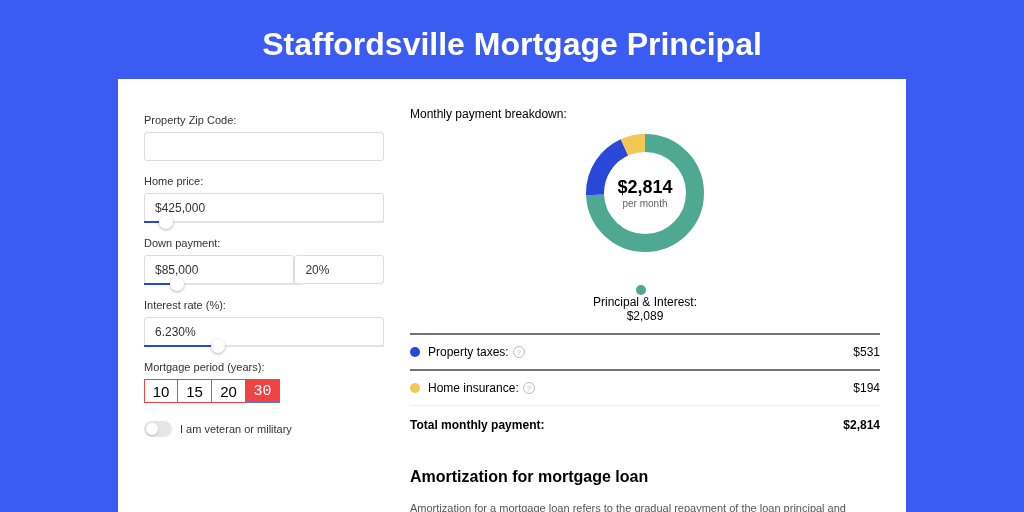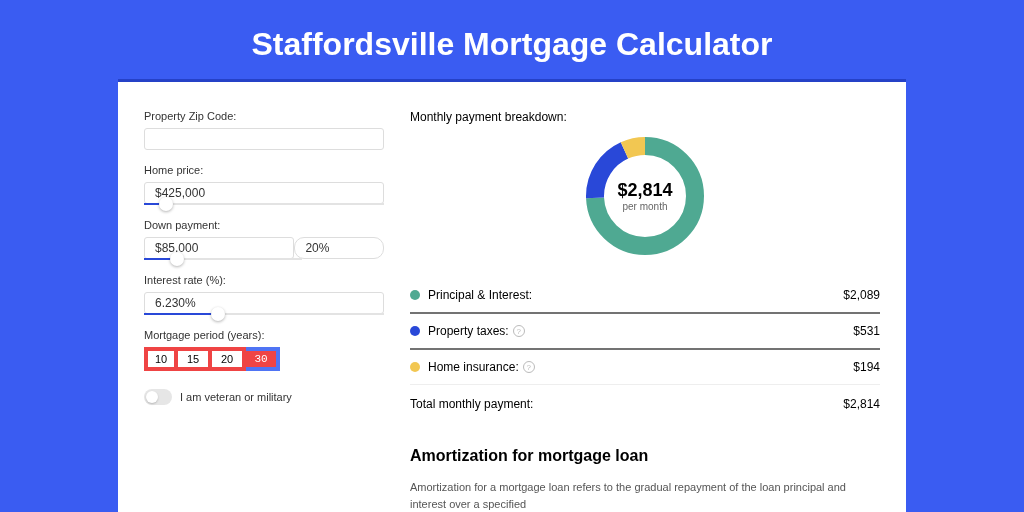--- a/index.html
+++ b/index.html
@@ -4,58 +4,58 @@
 <style>
   * { box-sizing: border-box; margin: 0; padding: 0; font-family: Arial, Helvetica, sans-serif; }
   body { background: #3a5cf2; width: 1024px; height: 512px; overflow: hidden; }
   .wrap { width: 100%; height: 100%; display: flex; flex-direction: column; align-items: center; }
   .title { color: #fff; font-size: 32px; font-weight: 700; margin-top: 26px; }
   .bluebox { width: 788px; background: #2541c7; margin-top: 16px; height: 24px; }
   .card { width: 788px; background: #fff; flex: 1; display: flex; padding: 28px 26px 0 26px; gap: 26px; }
   .left { width: 240px; }
   .right { flex: 1; }
   .label { font-size: 11px; color: #333; margin-bottom: 6px; }
-  .input { width: 100%; height: 22px; border: 1px solid #ddd; border-radius: 3px; padding: 0 10px; font-size: 12px; color: #333; background:#fff; }
+  .input { width: 100%; height: 29px; border: 1px solid #ddd; border-radius: 3px; padding: 0 10px; font-size: 12px; color: #333; background:#fff; }
   .row { display: flex; gap: 0; }
   .row .input:first-child { flex: 1.9; }
-  .row .input:last-child { flex: 1; border-radius: 10px; }
+  .row .input:last-child { flex: 1; }
   .slider-track { position: relative; height: 2px; background: #e3e3e3; margin-top: -1px; margin-bottom: 3px; }
   .slider-fill { position: absolute; height: 2px; background: #2948d8; left: 0; top: 0; }
   .slider-knob { position: absolute; width: 14px; height: 14px; border-radius: 50%; background: #fff; box-shadow: 0 1px 3px rgba(0,0,0,.3); top: -6px; transform: translateX(-50%); }
-  .group { margin-bottom: 14px; }
+  .group { margin-bottom: 14px; margin-top: 7px; }
   .periods { display: flex; gap: 0; }
-  .period-btn { width: 34px; height: 24px; border: 4px solid #ef4444; font-size: 11px; display:flex; align-items:center; justify-content:center; background:#fff; cursor:pointer; }
+  .period-btn { width: 34px; height: 24px; border: 1px solid #ef4444; font-size: 15px; display:flex; align-items:center; justify-content:center; background:#fff; cursor:pointer; }
   .period-btn + .period-btn { border-left: none; }
   .period-btn.active { background: #ef4444; color: #fff; border-color:#4f74f4;font-family:Liberation Mono, monospace; }
   .toggle-row { display:flex; align-items:center; gap:8px; margin-top:18px;}
   .toggle { width: 28px; height: 16px; background:#e6e6e6; border-radius: 10px; position:relative; }
   .toggle .kn { width:12px; height:12px; background:#fff; border-radius:50%; position:absolute; top:2px; left:2px; box-shadow:0 1px 2px rgba(0,0,0,.2); }
   .section-title { font-size: 12px; font-weight: 400; margin-bottom: 10px; }
   .donut-wrap { display:flex; justify-content:center; margin: 8px 0 20px; }
   .donut { position: relative; width: 124px; height: 124px; }
   .legend-row { display:flex; align-items:center; font-size:12px; padding:10px 0; border-top:2px solid #737373; }
-  .legend-row:first-of-type { border-top:none; }
+  .legend-row:first-of-type { border-top:none;flex-direction:column; }
   .legend-dot { width:10px; height:10px; border-radius:50%; margin-right:8px; }
   .legend-label { flex:1; display:flex; align-items:center; gap:4px;}
   .legend-val { font-size:12px; }
-  .total-row { display:flex; font-size:12px; font-weight:400; padding:12px 0; border-top:1px solid #eee; }
+  .total-row { display:flex; font-size:12px; font-weight:700; padding:12px 0; border-top:1px solid #eee; }
   .total-row span:first-child { flex:1; }
   .info { width:12px; height:12px; border:1px solid #bbb; border-radius:50%; color:#bbb; font-size:8px; display:flex; align-items:center; justify-content:center; }
   .amort-title { font-size:16px; font-weight:700; margin-top:14px; margin-bottom:14px; padding-top:10px; }
   .amort-text { font-size:11px; color:#555; line-height:1.5; }
   .donut svg { transform: rotate(-90deg); }
   .donut-center { position:absolute; inset:0; display:flex; flex-direction:column; align-items:center; justify-content:center; }
   .donut-center .amt { font-size:18px; font-weight:700; }
   .donut-center .per { font-size:10px; color:#666; }
 </style>
 </head>
 <body>
 
 <div class="wrap">
-  <div class="title">Staffordsville Mortgage Calculator</div>
+  <div class="title">Staffordsville Mortgage Principal</div>
   <div class="bluebox"></div>
   <div class="card">
     <div class="left">
 
       <div class="group">
         <div class="label">Property Zip Code:</div>
         <input class="input" value="" style="">
       </div>
 
       <div class="group">

